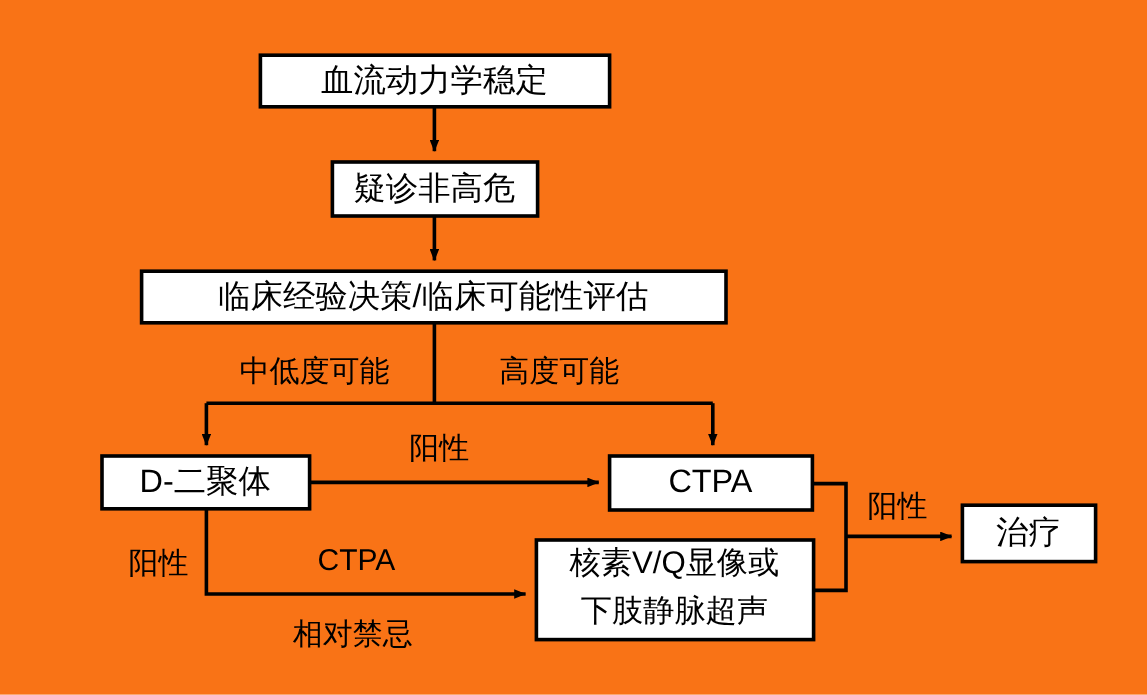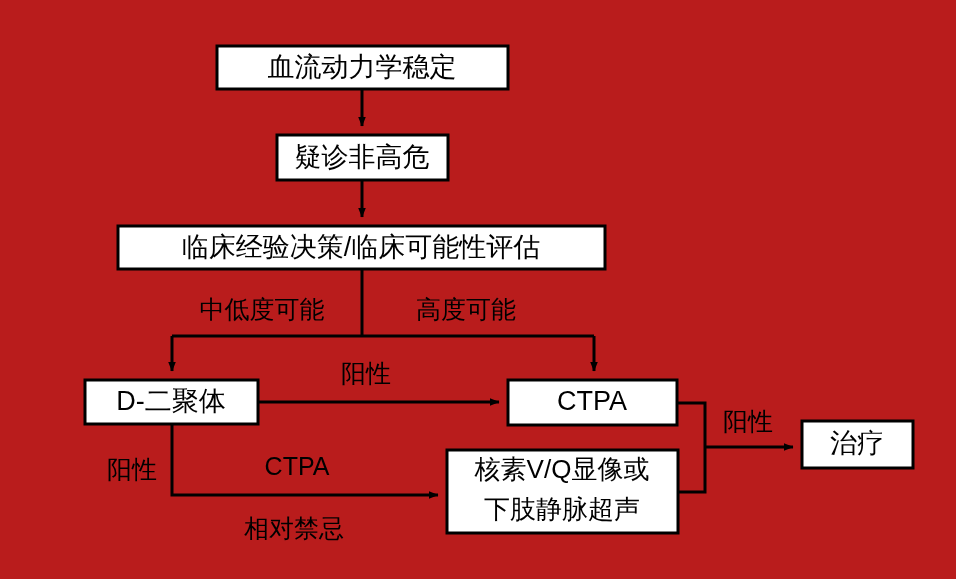--- a/index.html
+++ b/index.html
@@ -10,21 +10,21 @@
   body {
     width: 956px;
     height: 579px;
     overflow: hidden;
     font-family: "Liberation Sans", "DejaVu Sans", sans-serif;
   }
   #flowchart-root {
     position: relative;
     width: 956px;
     height: 579px;
-    background: #b91c1c;
+    background: #f97316;
   }
   svg#flow-svg {
     position: absolute;
     top: 0;
     left: 0;
     width: 956px;
     height: 579px;
     display: block;
   }
   .node-rect {

